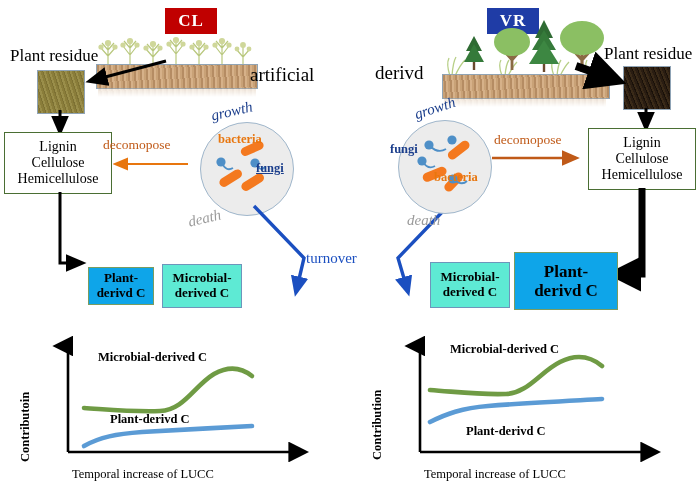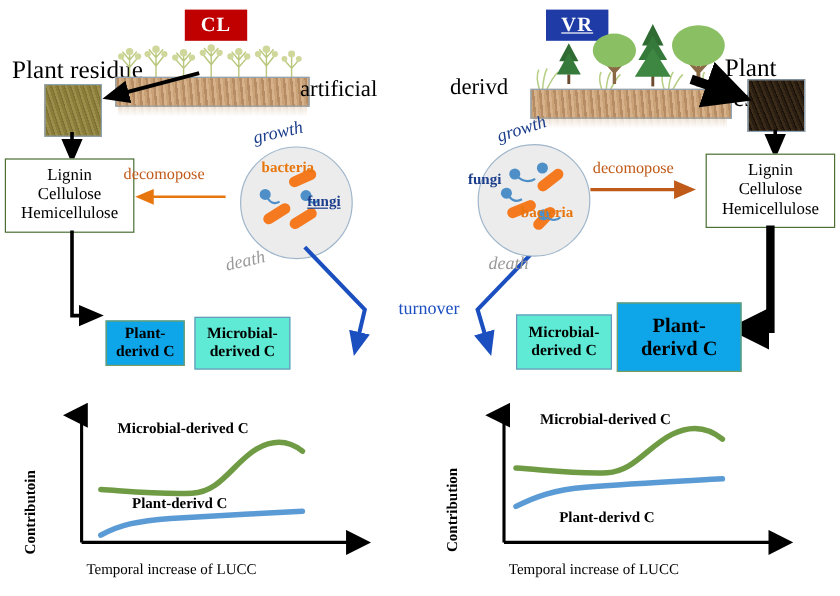--- a/index.html
+++ b/index.html
@@ -1,23 +1,23 @@
 <!DOCTYPE html>
 <html><head>
 <meta charset="utf-8">
 <style>
   html,body{margin:0;padding:0;background:#ffffff;}
   body{width:700px;height:497px;position:relative;overflow:hidden;
        font-family:"Liberation Serif","DejaVu Serif",serif;color:#000;}
   .abs{position:absolute;}
   .badge{width:52px;height:26px;display:flex;align-items:center;justify-content:center;
-         color:#fff;font-weight:bold;font-size:17px;letter-spacing:1px;}
+         color:#fff;font-weight:bold;font-size:17px;letter-spacing:1px;margin-left:11px;}
   .badge-cl{background:#C00000;}
   .badge-vr{background:#1F3CA6;}
-  .lbl{font-size:21px;}
+  .lbl{font-size:17px;}
   .resbox{width:46px;height:42px;border:1px solid #8fa3b5;}
   .res-cl{background:
      repeating-linear-gradient(72deg, #8a7d3a 0 2px, #7d7133 2px 3px, #9a8e4a 3px 5px),
      #877a38;}
   .res-vr{background:
      repeating-linear-gradient(68deg, #2a1d12 0 2px, #1a1109 2px 3px, #3a2a18 3px 5px),
      #241708;}
   .soilstrip{height:23px;border:1px solid #90a4b5;
      background:repeating-linear-gradient(85deg,#c9a277 0 2px,#b58c63 2px 4px,#d6b189 4px 6px),#c09a70;}
   .soilrefl{height:9px;opacity:.30;
@@ -169,23 +169,23 @@
 
 <svg class="abs" style="left:236px;top:206px;" width="230" height="100">
   <defs>
       <marker id="ahBlue" markerWidth="6" markerHeight="6" refX="4.6" refY="2.6" orient="auto">
     <path d="M0,0 L6,2.6 L0,5.2 z" fill="#1B4FC0"></path>
       </marker>
     </defs>
   <path d="M18,0 L68,52 L60,86" stroke="#1B4FC0" stroke-width="3.4" fill="none" marker-end="url(#ahBlue)"></path>
   <path d="M212,0 L162,52 L172,86" stroke="#1B4FC0" stroke-width="3.4" fill="none" marker-end="url(#ahBlue)"></path>
 </svg>
-<div class="abs blue-word" style="left:306px;top:250px;padding-left:26px;">turnover</div>
-
-<div class="abs badge badge-vr" style="left:455px;top:8px;text-decoration:underline;">VR</div>
+<div class="abs blue-word" style="left:306px;top:250px;">turnover</div>
+
+<div class="abs badge badge-vr" style="left:476px;top:8px;">VR</div>
 
 <div class="abs lbl" style="left:604px;top:44px;">Plant residue</div>
 
 <div class="abs resbox res-vr" style="left:623px;top:66px;"></div>
 
 <div class="abs" style="left:442px;top:18px;width:166px;height:82px;">
   <svg width="166" height="82" viewBox="0 0 166 82">
 
     <g stroke="#b7cf86" stroke-width="1.3" fill="none">
       <path d="M8 58 q-4-12 -1-18 M10 58 q1-14 4-19 M13 58 q5-11 10-16"></path>

